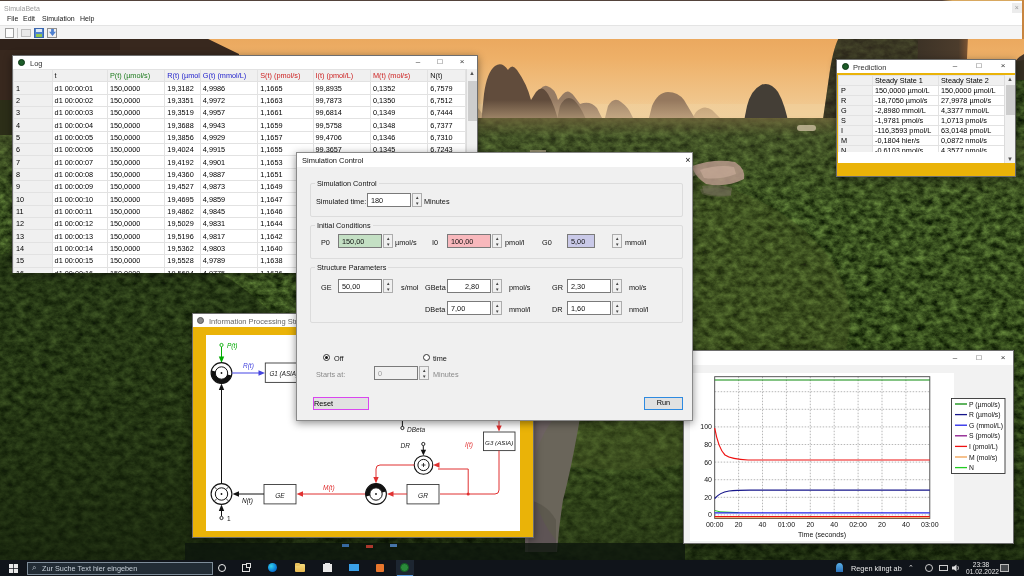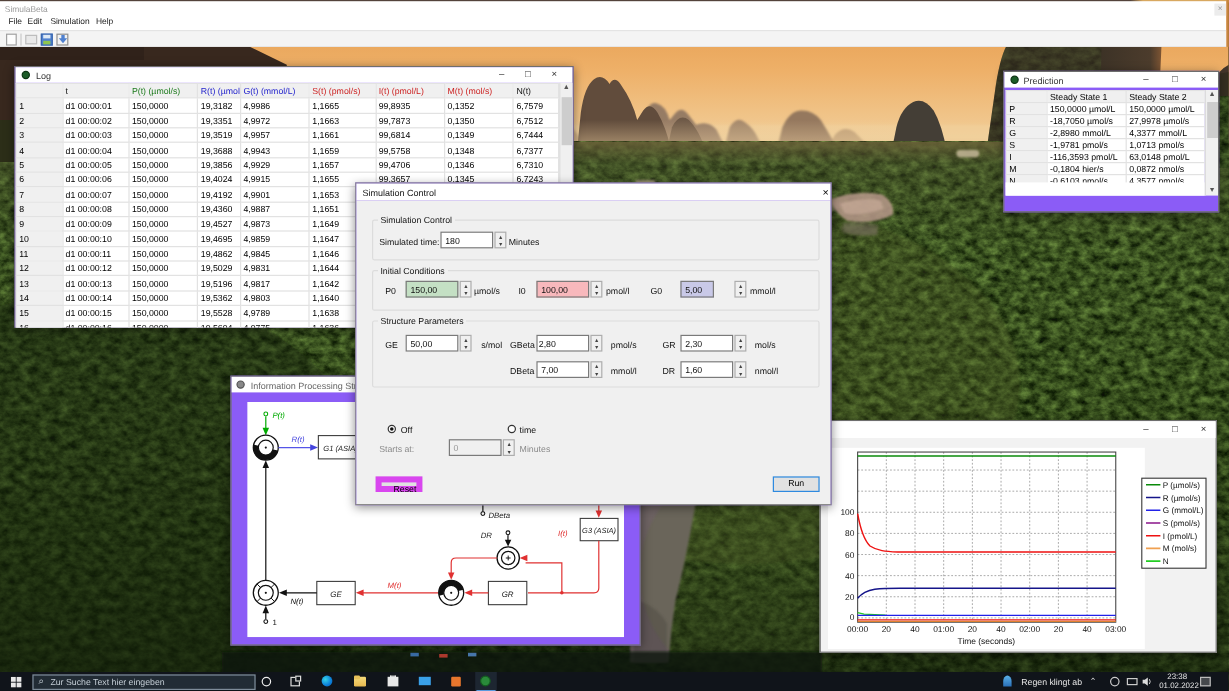--- a/index.html
+++ b/index.html
@@ -1,19 +1,19 @@
 <!DOCTYPE html>
 <html><head>
 <meta charset="utf-8">
 <style>
   * { margin:0; padding:0; box-sizing:border-box; }
   html,body { width:1024px; height:576px; overflow:hidden; font-family:"Liberation Sans", sans-serif; }
   body { position:relative; background:#000; }
   .abs { position:absolute; }
-  .win { position:absolute; background:#8b5cf6; border:1px solid #6e6e6e; box-shadow:0 2px 8px rgba(0,0,0,0.45); }
+  .win { position:absolute; background:#eab308; border:1px solid #6e6e6e; box-shadow:0 2px 8px rgba(0,0,0,0.45); }
   .tbar { position:absolute; left:0; top:0; right:0; height:13px; background:#fff; }
   .ttxt { position:absolute; font-size:7.5px; color:#333; top:3px; }
   .wbtn { position:absolute; top:0; width:12px; height:13px; color:#333; font-size:8px; text-align:center; line-height:12px; }
   table.grid { border-collapse:collapse; table-layout:fixed; }
   table.pgrid td, table.pgrid th { height:9.9px !important; line-height:9px !important; }
   table.grid td, table.grid th { border:1px solid #e2e2e2; font-weight:normal; text-align:left; padding:0 0 0 2px; font-size:7.3px; overflow:hidden; white-space:nowrap; height:12.35px; line-height:11px; }
   .ico-circ { display:inline-block; width:7px; height:7px; border-radius:50%; background:#1c5c28; border:1px solid #0c3413; }
 </style>
 </head>
 <body>
@@ -645,21 +645,21 @@
         <legend style="font-size:7.3px;color:#111;margin-left:4px;padding:0 2px">Structure Parameters</legend>
       </fieldset>
       <div style="position:absolute;left:24px;top:116px;font-size:7.3px;color:#111">GE</div>
       <div style="position:absolute;left:41px;top:112px;width:44px;height:14px;border:1px solid #7a7a7a;background:#fff;font-size:7.3px;color:#111;line-height:13px;padding-left:3px">50,00</div>
       <div style="position:absolute;left:86px;top:112px;width:10px;height:14px;border:1px solid #adadad;background:#f0f0f0">
         <div style="position:absolute;top:0.5px;left:2px;font-size:4.5px;color:#444">▲</div>
         <div style="position:absolute;bottom:0.5px;left:2px;font-size:4.5px;color:#444">▼</div>
       </div>
       <div style="position:absolute;left:104px;top:116px;font-size:7.3px;color:#111">s/mol</div>
       <div style="position:absolute;left:128px;top:116px;font-size:7.3px;color:#111">GBeta</div>
-      <div style="position:absolute;left:150px;top:112px;width:44px;height:14px;border:1px solid #7a7a7a;background:#fff;font-size:7.3px;color:#111;line-height:13px;padding-left:1px">2,80</div>
+      <div style="position:absolute;left:150px;top:112px;width:44px;height:14px;border:1px solid #7a7a7a;background:#fff;font-size:7.3px;color:#111;line-height:13px;padding-left:17px">2,80</div>
       <div style="position:absolute;left:195px;top:112px;width:10px;height:14px;border:1px solid #adadad;background:#f0f0f0">
         <div style="position:absolute;top:0.5px;left:2px;font-size:4.5px;color:#444">▲</div>
         <div style="position:absolute;bottom:0.5px;left:2px;font-size:4.5px;color:#444">▼</div>
       </div>
       <div style="position:absolute;left:212px;top:116px;font-size:7.3px;color:#111">pmol/s</div>
       <div style="position:absolute;left:255px;top:116px;font-size:7.3px;color:#111">GR</div>
       <div style="position:absolute;left:270px;top:112px;width:44px;height:14px;border:1px solid #7a7a7a;background:#fff;font-size:7.3px;color:#111;line-height:13px;padding-left:3px">2,30</div>
       <div style="position:absolute;left:315px;top:112px;width:10px;height:14px;border:1px solid #adadad;background:#f0f0f0">
         <div style="position:absolute;top:0.5px;left:2px;font-size:4.5px;color:#444">▲</div>
         <div style="position:absolute;bottom:0.5px;left:2px;font-size:4.5px;color:#444">▼</div>
@@ -684,21 +684,21 @@
       <div style="position:absolute;left:37px;top:187px;font-size:7.3px;color:#111">Off</div>
       <div style="position:absolute;left:126px;top:187px;width:7px;height:7px;border:1px solid #333;border-radius:50%;background:#fff"></div>
       <div style="position:absolute;left:136px;top:187px;font-size:7.3px;color:#111">time</div>
       <div style="position:absolute;left:19px;top:203px;font-size:7.3px;color:#8a8a8a">Starts at:</div>
       <div style="position:absolute;left:77px;top:199px;width:44px;height:14px;border:1px solid #7a7a7a;background:#f0f0f0;font-size:7.3px;color:#9a9a9a;line-height:13px;padding-left:3px">0</div>
       <div style="position:absolute;left:122px;top:199px;width:10px;height:14px;border:1px solid #adadad;background:#f0f0f0">
         <div style="position:absolute;top:0.5px;left:2px;font-size:4.5px;color:#444">▲</div>
         <div style="position:absolute;bottom:0.5px;left:2px;font-size:4.5px;color:#444">▼</div>
       </div>
       <div style="position:absolute;left:136px;top:203px;font-size:7.3px;color:#8a8a8a">Minutes</div>
-      <div style="position:absolute;left:16px;top:230px;width:39px;height:12.5px;background:#e1e1e1;border:5px solid #d946ef;font-size:7.3px;text-align:right;line-height:11.5px">Reset</div>
+      <div style="position:absolute;left:16px;top:230px;width:56px;height:12.5px;background:#e1e1e1;border:1px solid #d946ef;font-size:7.3px;text-align:left;line-height:11.5px">Reset</div>
       <div style="position:absolute;left:347px;top:230px;width:39px;height:12.5px;background:#e1e1e1;border:1.5px solid #2e8ae0;font-size:7.3px;text-align:center;line-height:10px">Run</div>
     </div>
 </div>
 
 <div class="abs" style="left:0;top:560px;width:1024px;height:16px;background:#10141a;z-index:10" id="taskbar">
     <svg style="position:absolute;left:9px;top:3.5px" width="9" height="9" viewBox="0 0 10 10">
       <rect x="0" y="0" width="4.6" height="4.6" fill="#e8e8e8"></rect>
       <rect x="5.4" y="0" width="4.6" height="4.6" fill="#e8e8e8"></rect>
       <rect x="0" y="5.4" width="4.6" height="4.6" fill="#e8e8e8"></rect>
       <rect x="5.4" y="5.4" width="4.6" height="4.6" fill="#e8e8e8"></rect>

